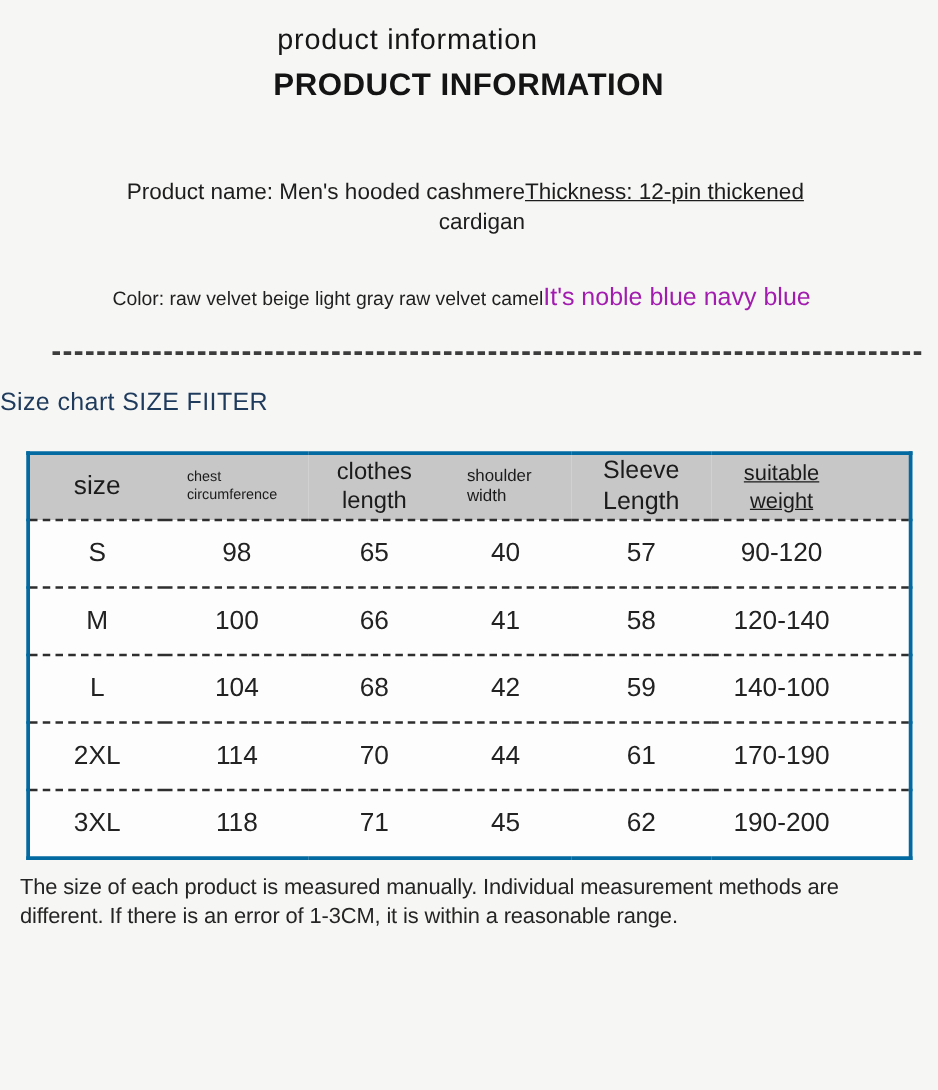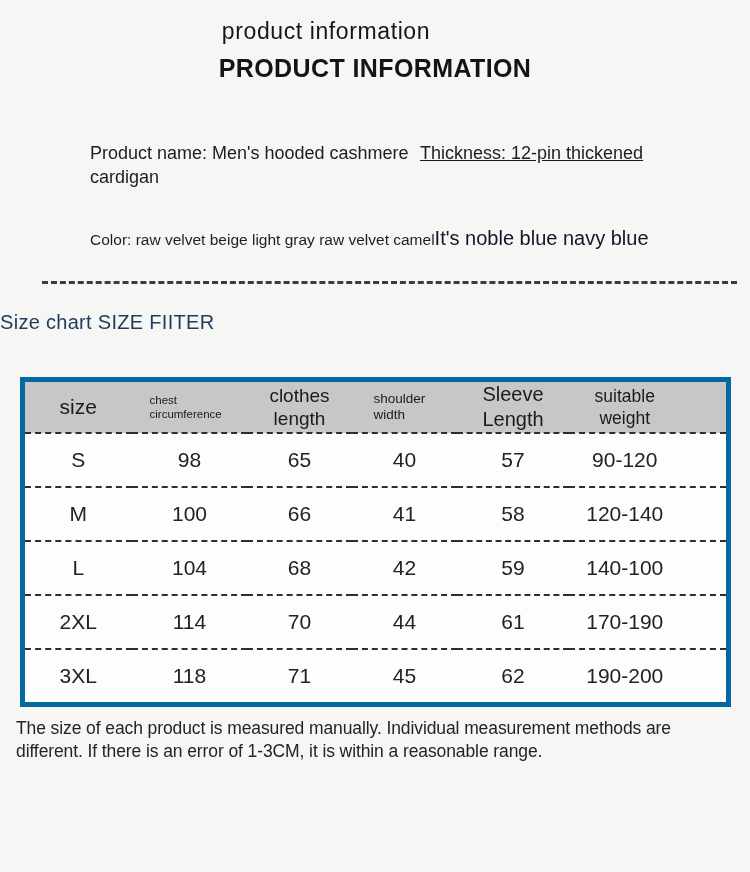--- a/index.html
+++ b/index.html
@@ -19,69 +19,69 @@
     color: #161616; position: relative; left: -49px;
   }
   .hdr-title {
     font-size: 25px; line-height: 30px; font-weight: 700;
     letter-spacing: 0.4px; color: #141414; margin: 8px 0 0 0;
   }
 
   
   .prod { margin-top: 58px; }
   .prow { display: flex; padding-left: 90px; padding-right: 20px; }
-  .prow .lcol { width: 367px; flex: 0 0 367px; }
+  .prow .lcol { width: 367px; flex: 0 0 367px; text-align: right; }
   .prow .rcol { flex: 1; text-decoration: underline; }
   .f-name   { font-size: 18px; line-height: 24px; max-width: 330px; }
   .f-thick  { font-size: 18px; line-height: 24px; }
   .f-style  { font-size: 18px; line-height: 24px; }
   .f-ver    { font-size: 21px; line-height: 24px; }
   .prow2 { margin-top: 28px; }
   .color-line { padding-left: 90px; margin-top: 38px; white-space: nowrap; }
   .color-sm { font-size: 15.5px; color: #1f1f1f; }
-  .color-lg { font-size: 20px; color: #0f172a; }
+  .color-lg { font-size: 20px; color: #a21caf; }
 
   
   .dashed-divider {
     margin: 31px 13px 0 42px;
     border-top: 3px dashed #3c3c3c;
     height: 0;
   }
 
   
   .chart-title {
     margin: 19px 0 0 0; text-align: left;
     font-size: 20px; line-height: 38px; font-weight: 500;
     color: #1e3a5c; letter-spacing: 0.3px;
   }
 
   
   .size-table {
-    width: 706px; margin: 36px auto 0 auto;
+    width: 706px; margin: 20px auto 0 auto;
     border-collapse: collapse; table-layout: fixed;
     background: #fdfdfd;
-    border: 5px solid #0369a1;
+    border: 3px solid #0369a1;
   }
   .size-table thead tr { background: #c7c7c7; height: 53px; }
   .size-table th {
     font-weight: 400; color: #1b1b1b; text-align: center;
     vertical-align: middle; padding: 0;
   }
   .size-table th span { display: inline-block; }
   th.c0 { font-size: 21px; }
   th.c1 { font-size: 11.5px; line-height: 14px; }
   th.c1 span { max-width: 80px; text-align: left; }
   th.c2 { font-size: 19px; line-height: 23px; }
   th.c2 span { max-width: 72px; }
   th.c3 { font-size: 13.5px; line-height: 16px; }
   th.c3 span { max-width: 62px; text-align: left; }
   th.c4 { font-size: 20px; line-height: 25px; }
   th.c4 span { max-width: 70px; }
   th.c5 { font-size: 17.5px; line-height: 22px; padding-right: 45px; }
-  th.c5 span { max-width: 66px; }
+  th.c5 span { max-width: 66px; text-decoration: underline; }
   .size-table tbody td {
     height: 52px; text-align: center; vertical-align: middle;
     font-size: 21px; color: #222;
     border-top: 2px dashed #2e2e2e;
     padding: 0;
   }
   .size-table tbody td.c5 { padding-right: 45px; }
 
   
   .footnote {

